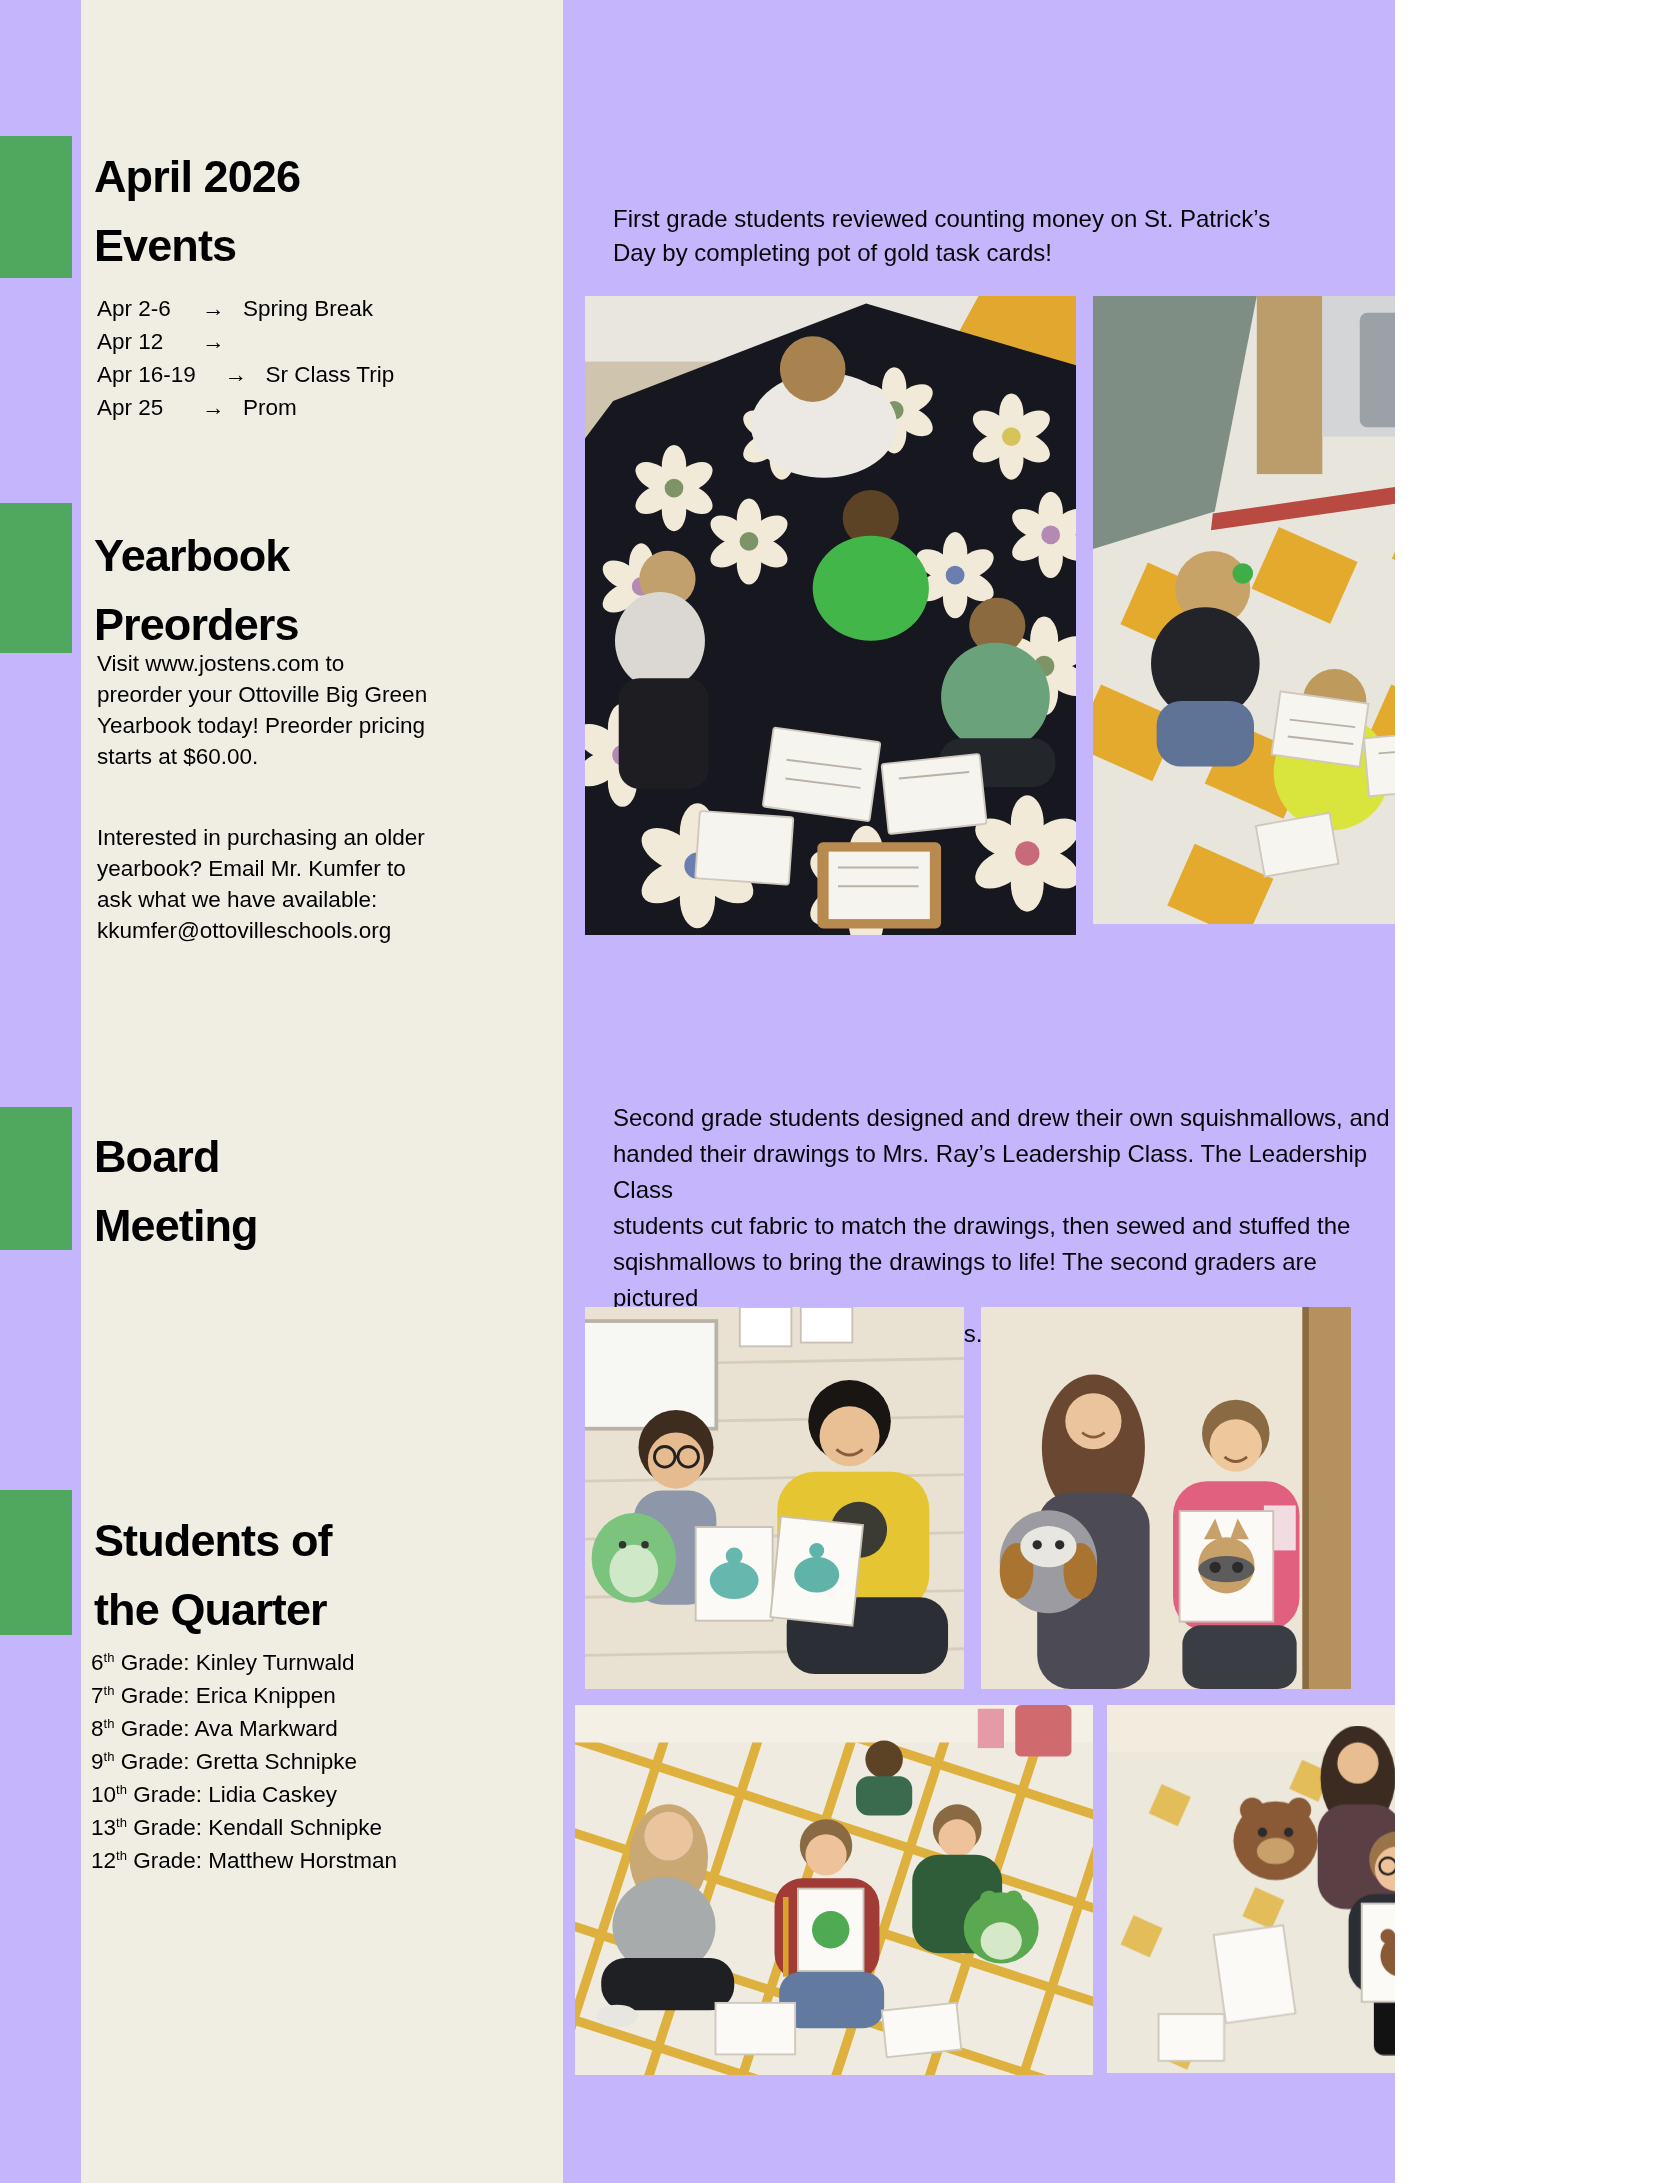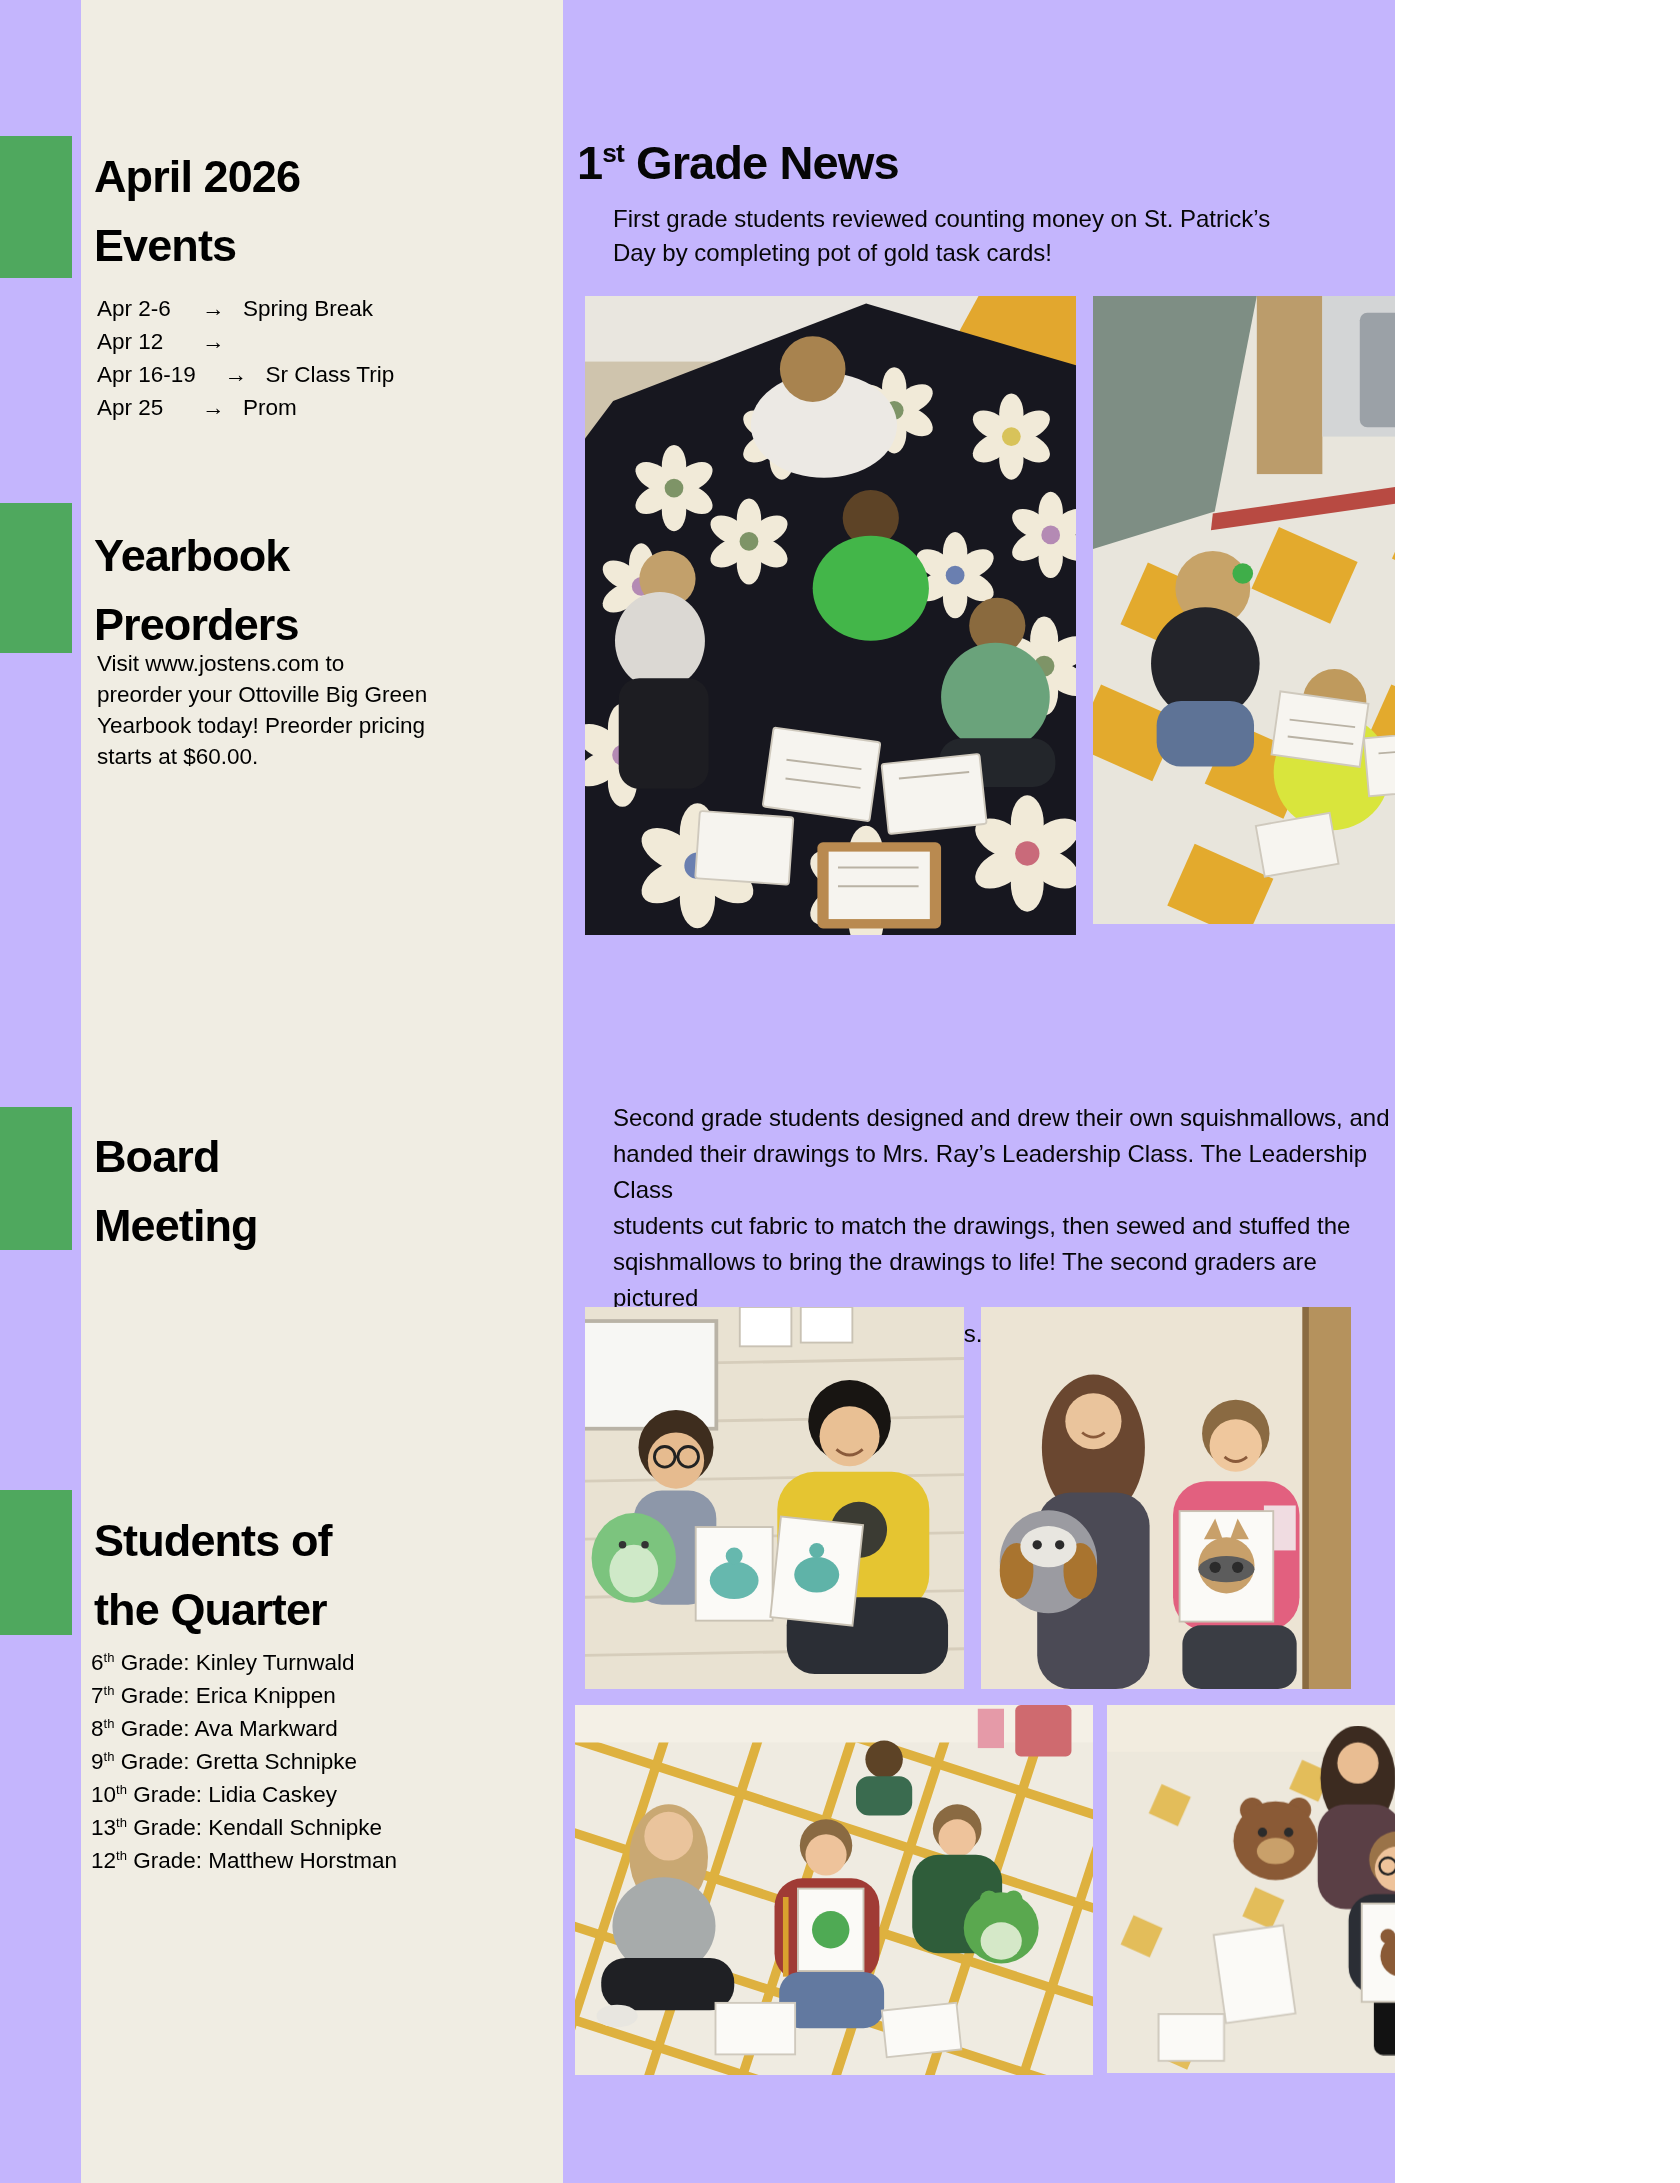--- a/index.html
+++ b/index.html
@@ -92,37 +92,40 @@
       <span class="ev-label">Prom</span>
     </div>
   </div>
 
   <div class="sb-h" id="h-yearbook">Yearbook
 Preorders</div>
   <div class="sb-text" id="yb-body1">Visit www.jostens.com to
 preorder your Ottoville Big Green
 Yearbook today! Preorder pricing
 starts at $60.00.</div>
+  <div class="sb-text" id="yb-body2">Interested in purchasing an older
+yearbook? Email Mr. Kumfer to
+ask what we have available:
+kkumfer@ottovilleschools.org</div>
 
   <div class="sb-h" id="h-board">Board
 Meeting</div>
 
   <div class="sb-h" id="h-students">Students of
 the Quarter</div>
   <div class="st-list">
     <div><span>6</span><sup class="ord">th</sup><span> Grade: Kinley Turnwald</span></div>
     <div><span>7</span><sup class="ord">th</sup><span> Grade: Erica Knippen</span></div>
     <div><span>8</span><sup class="ord">th</sup><span> Grade: Ava Markward</span></div>
     <div><span>9</span><sup class="ord">th</sup><span> Grade: Gretta Schnipke</span></div>
     <div><span>10</span><sup class="ord">th</sup><span> Grade: Lidia Caskey</span></div>
     <div><span>13</span><sup class="ord">th</sup><span> Grade: Kendall Schnipke</span></div>
     <div><span>12</span><sup class="ord">th</sup><span> Grade: Matthew Horstman</span></div>
   </div>
 
-  <div class="main-h" id="h-first"><span>1</span><sup>st</sup><span> Grade News</span></div>
   <div class="main-p" id="p-first">First grade students reviewed counting money on St. Patrick’s
 Day by completing pot of gold task cards!</div>
 
   <div class="photo" id="phA" role="img" aria-label="First grade students completing task cards on a black daisy rug">
     <svg viewBox="0 0 524 682" preserveAspectRatio="none">
       <defs>
         <g id="dz">
           <ellipse cx="0" cy="-24" rx="13" ry="22" fill="#f1ead8"></ellipse>
           <ellipse cx="21" cy="-12" rx="13" ry="22" fill="#f1ead8" transform="rotate(60 21 -12)"></ellipse>
           <ellipse cx="21" cy="12" rx="13" ry="22" fill="#f1ead8" transform="rotate(120 21 12)"></ellipse>

